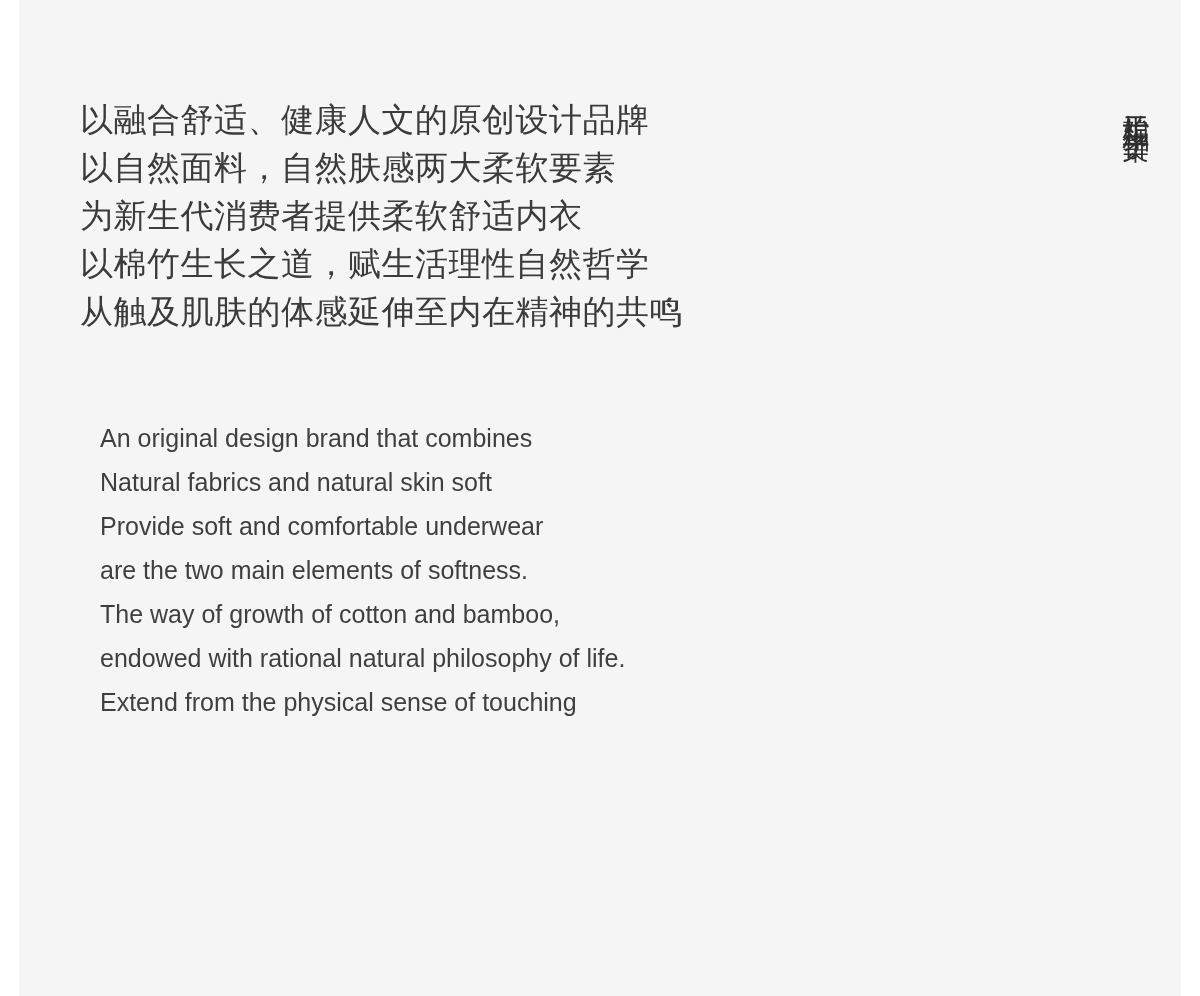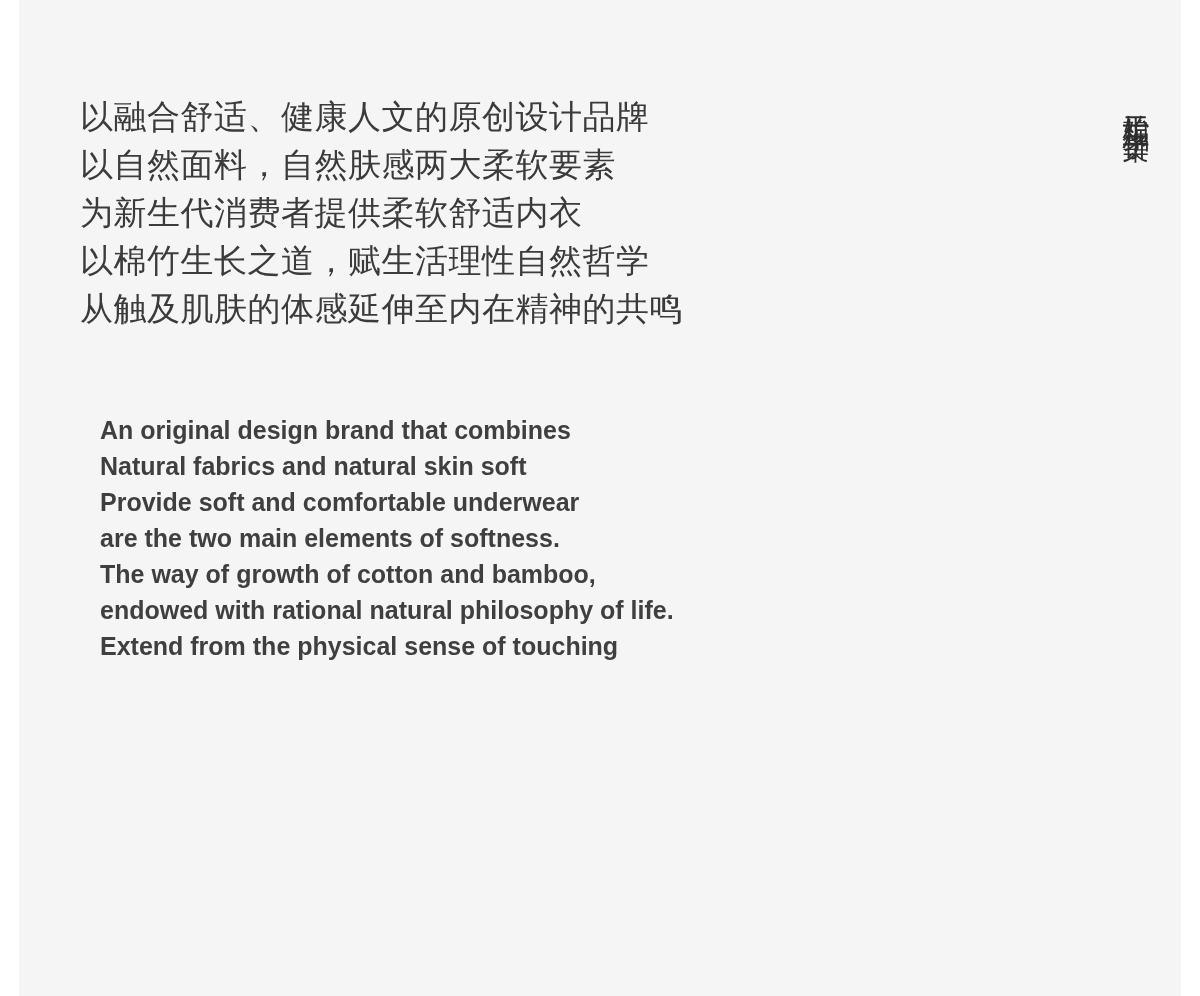--- a/index.html
+++ b/index.html
@@ -24,21 +24,20 @@
     background: #f5f5f5;
     overflow: hidden;
   }
 
   
   .cn-block {
     position: absolute;
     left: 61px;
     top: 96px;
     width: 760px;
-    font-family: Liberation Mono, monospace;
   }
   .cn-line {
     font-size: 33px;
     line-height: 48px;
     letter-spacing: 0.5px;
     color: #3b3b3b;
     font-weight: 400;
     white-space: pre;
   }
 
@@ -68,22 +67,23 @@
   .en-block {
     position: absolute;
     left: 81px;
     top: 412px;
     width: 640px;
   }
   .en-line {
     font-size: 25px;
     line-height: 36px;
     color: #3f3f3f;
-    font-weight: 700;
+    font-weight: 400;
     white-space: pre;
+    margin-top: 8px;
   }
 </style>
 </head>
 <body>
 
 <div class="page">
 
   <div class="cn-block">
     <div class="cn-line">以融合舒适、健康人文的原创设计品牌</div>
     <div class="cn-line">以自然面料，自然肤感两大柔软要素</div>

